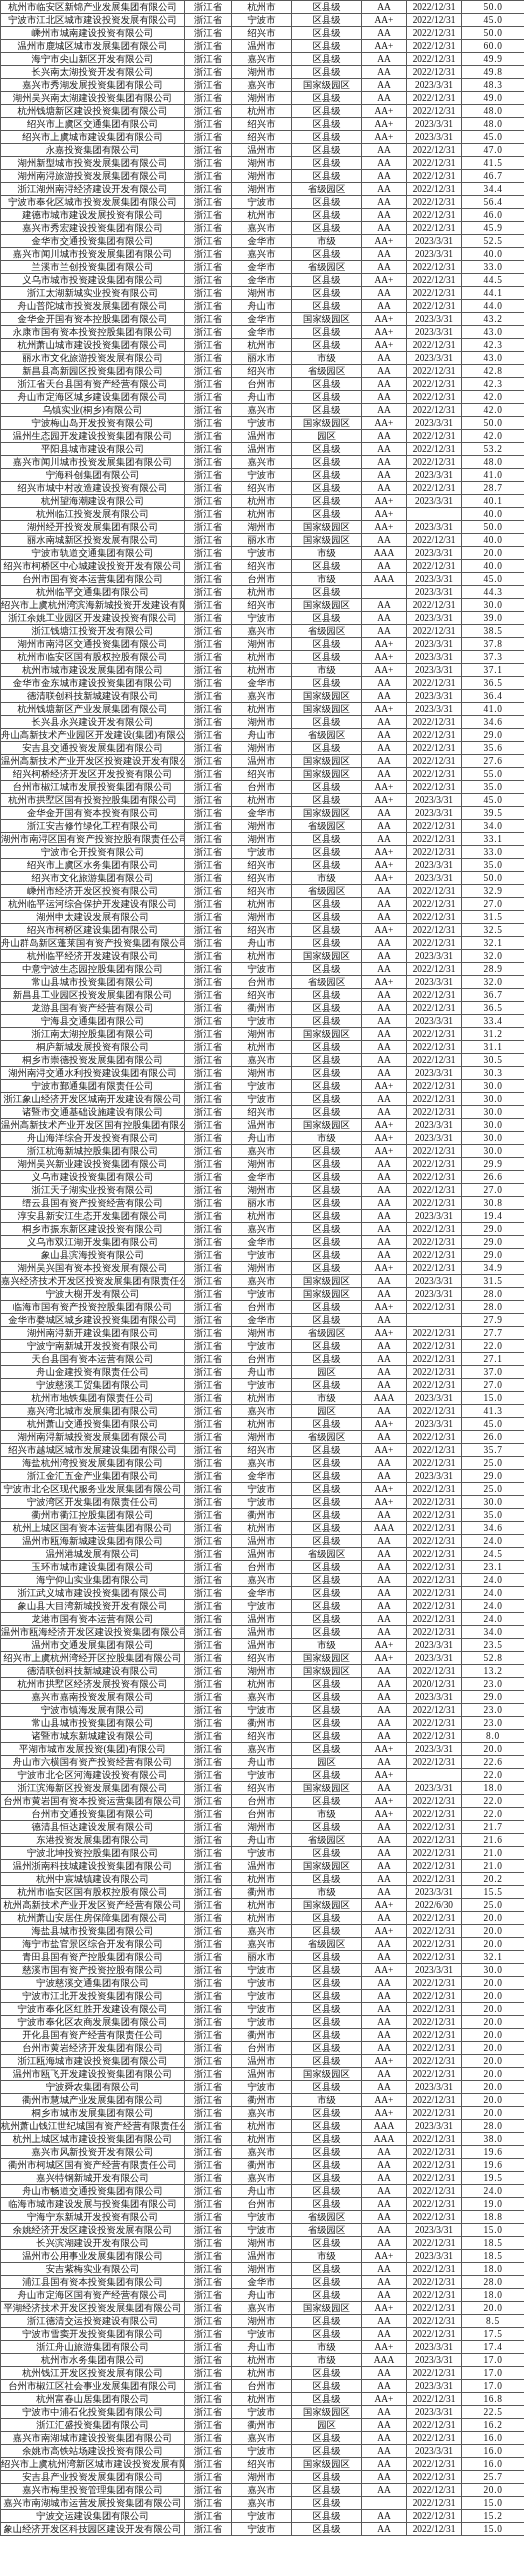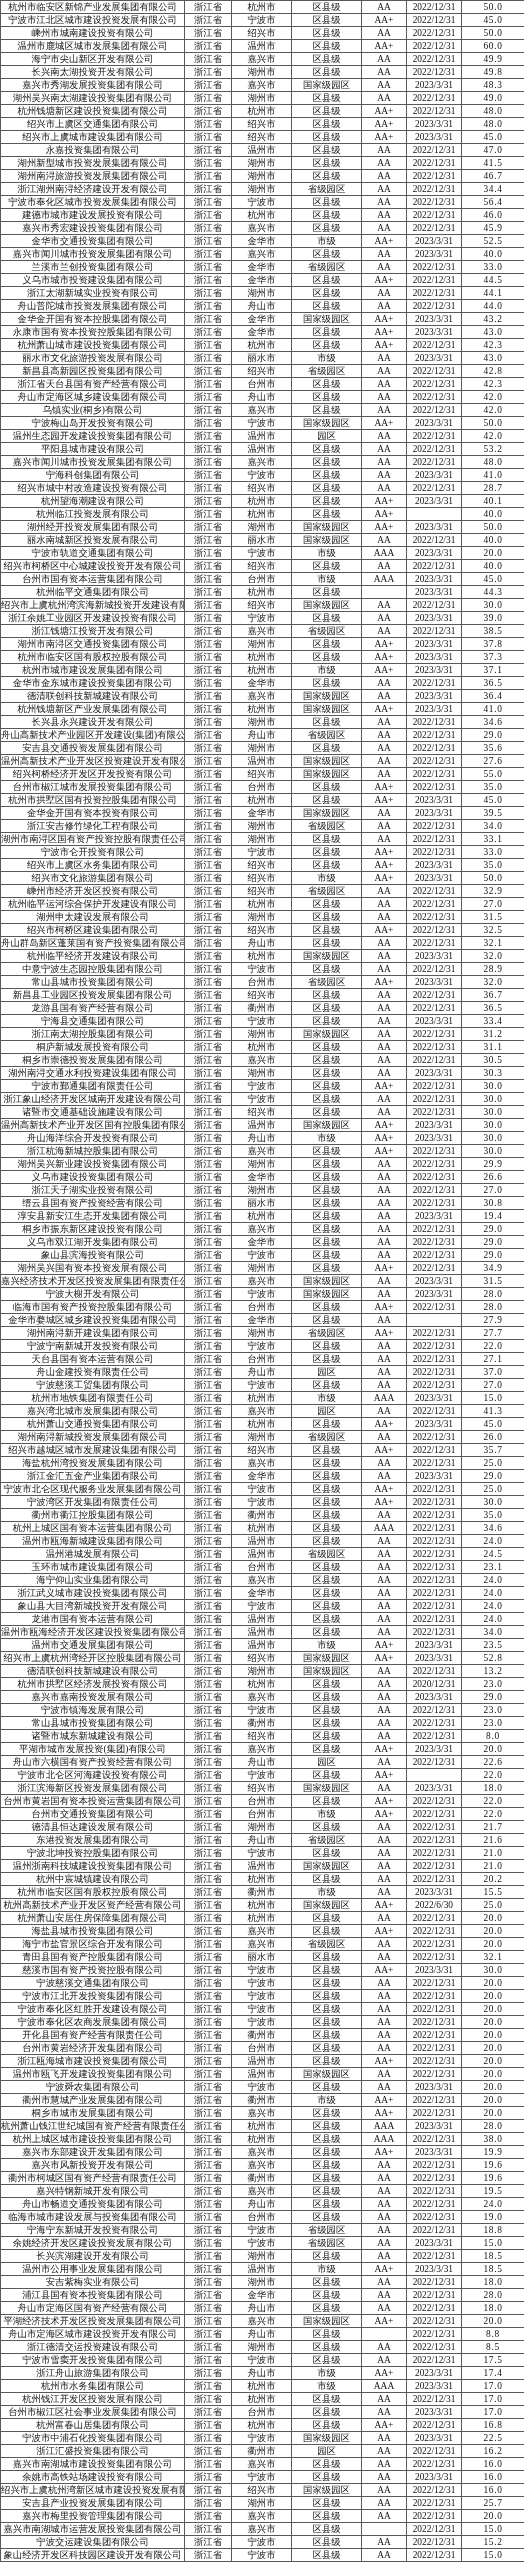--- a/index.html
+++ b/index.html
@@ -1517,29 +1517,20 @@
       <tr data-name="table-row">
         <td class="c0" data-name="company-name-cell">杭州上城区城市建设投资集团有限公司</td>
         <td class="c1" data-name="province-cell">浙江省</td>
         <td class="c2" data-name="city-cell">杭州市</td>
         <td class="c3" data-name="admin-level-cell">区县级</td>
         <td class="c4" data-name="rating-cell">AAA</td>
         <td class="c5" data-name="date-cell">2022/12/31</td>
         <td class="c6" data-name="value-cell">38.0</td>
       </tr>
       <tr data-name="table-row">
-        <td class="c0" data-name="company-name-cell">嘉兴市东部建设开发集团有限公司</td>
-        <td class="c1" data-name="province-cell">浙江省</td>
-        <td class="c2" data-name="city-cell">嘉兴市</td>
-        <td class="c3" data-name="admin-level-cell">区县级</td>
-        <td class="c4" data-name="rating-cell">AA+</td>
-        <td class="c5" data-name="date-cell">2023/3/31</td>
-        <td class="c6" data-name="value-cell">19.9</td>
-      </tr>
-      <tr data-name="table-row">
         <td class="c0" data-name="company-name-cell">嘉兴市风新投资开发有限公司</td>
         <td class="c1" data-name="province-cell">浙江省</td>
         <td class="c2" data-name="city-cell">嘉兴市</td>
         <td class="c3" data-name="admin-level-cell">区县级</td>
         <td class="c4" data-name="rating-cell">AA</td>
         <td class="c5" data-name="date-cell">2022/12/31</td>
         <td class="c6" data-name="value-cell">19.6</td>
       </tr>
       <tr data-name="table-row">
         <td class="c0" data-name="company-name-cell">衢州市柯城区国有资产经营有限责任公司</td>
@@ -1641,29 +1632,20 @@
         <td class="c6" data-name="value-cell">18.0</td>
       </tr>
       <tr data-name="table-row">
         <td class="c0" data-name="company-name-cell">平湖经济技术开发区投资发展集团有限公司</td>
         <td class="c1" data-name="province-cell">浙江省</td>
         <td class="c2" data-name="city-cell">嘉兴市</td>
         <td class="c3" data-name="admin-level-cell">国家级园区</td>
         <td class="c4" data-name="rating-cell">AA+</td>
         <td class="c5" data-name="date-cell">2022/12/31</td>
         <td class="c6" data-name="value-cell">20.0</td>
-      </tr>
-      <tr data-name="table-row">
-        <td class="c0" data-name="company-name-cell">舟山市定海区城市建设投资开发有限公司</td>
-        <td class="c1" data-name="province-cell">浙江省</td>
-        <td class="c2" data-name="city-cell">舟山市</td>
-        <td class="c3" data-name="admin-level-cell">区县级</td>
-        <td class="c4" data-name="rating-cell"></td>
-        <td class="c5" data-name="date-cell">2022/12/31</td>
-        <td class="c6" data-name="value-cell">8.8</td>
       </tr>
       <tr data-name="table-row">
         <td class="c0" data-name="company-name-cell">浙江德清交运投资建设有限公司</td>
         <td class="c1" data-name="province-cell">浙江省</td>
         <td class="c2" data-name="city-cell">湖州市</td>
         <td class="c3" data-name="admin-level-cell">区县级</td>
         <td class="c4" data-name="rating-cell">AA</td>
         <td class="c5" data-name="date-cell">2022/12/31</td>
         <td class="c6" data-name="value-cell">8.5</td>
       </tr>

